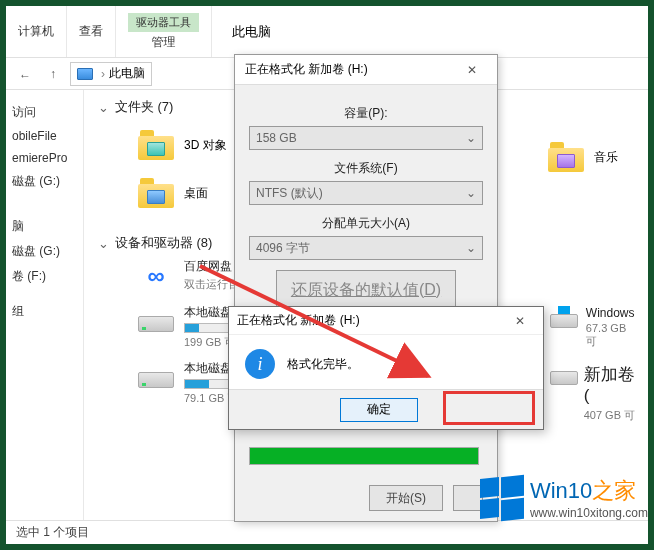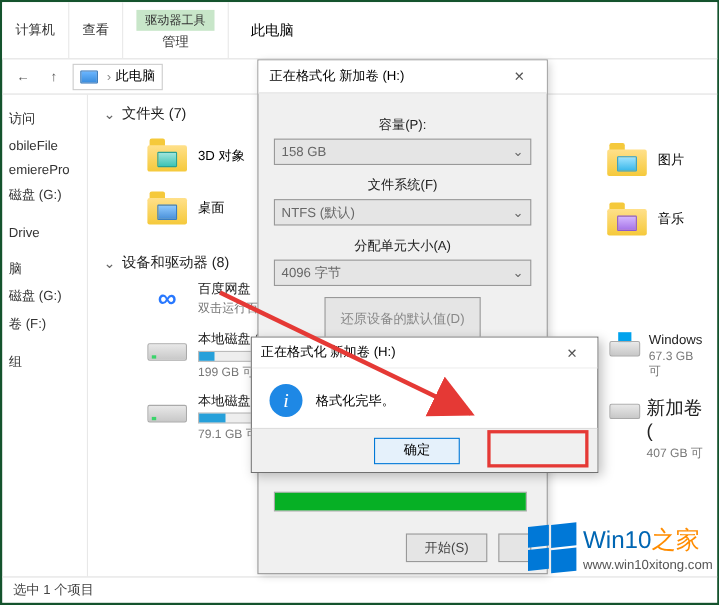--- a/index.html
+++ b/index.html
@@ -1,18 +1,18 @@
 <!DOCTYPE html>
 <html><head>
 <meta charset="utf-8">
 <style>
 * { margin: 0; padding: 0; box-sizing: border-box; font-family: "Microsoft YaHei", "Segoe UI", sans-serif; }
 body { width: 654px; height: 550px; background: #f0f0f0; position: relative; overflow: hidden; font-size: 12px; }
 
-.window-main { position: absolute; top: 0; left: 0; right: 0; bottom: 0; background: #fff; border: 2px solid #14532d; }
+.window-main { position: absolute; top: 0; left: 0; right: 0; bottom: 0; background: #fff; border: 6px solid #14532d; }
 
 .ribbon { height: 52px; background: #fff; border-bottom: 1px solid #e0e0e0; display: flex; align-items: stretch; }
 .ribbon-group { display: flex; flex-direction: column; align-items: center; justify-content: center; padding: 0 12px; border-right: 1px solid #e8e8e8; font-size: 12px; color: #333; }
 .ribbon-tab { background: #c8e6c9; padding: 2px 8px; font-size: 11px; margin-bottom: 2px; }
 .ribbon-label { font-size: 12px; }
 .ribbon-title { padding: 0 20px; display: flex; align-items: center; font-size: 13px; }
 
 .addressbar { height: 32px; display: flex; align-items: center; padding: 4px 8px; border-bottom: 1px solid #e0e0e0; gap: 6px; }
 .nav-arrow { width: 22px; height: 22px; display: flex; align-items: center; justify-content: center; color: #555; border-radius: 2px; }
 .path-box { flex: 0 0 auto; display: flex; align-items: center; border: 1px solid #ccc; height: 24px; padding: 0 6px; }
@@ -58,21 +58,21 @@
 
 .statusbar { position: absolute; bottom: 0; left: 0; right: 0; height: 24px; border-top: 1px solid #e0e0e0; display: flex; align-items: center; padding: 0 10px; font-size: 12px; color: #444; }
 
 
 .dlg-format { position: absolute; left: 234px; top: 54px; width: 264px; height: 468px; background: #f0f0f0; border: 1px solid #999; box-shadow: 2px 2px 8px rgba(0,0,0,.2); }
 .dlg-title { height: 30px; display: flex; align-items: center; padding: 0 10px; font-size: 12px; background: #fff; border-bottom: 1px solid #ddd; }
 .dlg-close { margin-left: auto; width: 30px; text-align: center; color: #555; }
 .dlg-body { padding: 10px 14px; text-align: center; }
 .fld-label { font-size: 12px; margin: 10px 0 4px; color: #222; }
 .fld-select { width: 100%; height: 24px; border: 1px solid #999; background: #e5e5e5; color: #666; padding: 0 6px; display: flex; align-items: center; justify-content: space-between; font-size: 12px; }
-.fld-btn { height: 40px; border: 1px solid #999; background: #e5e5e5; color: #888; padding: 0 14px; display: inline-flex; align-items: center; font-size: 12px; margin-top: 10px; }
+.fld-btn { height: 40px; border: 1px solid #999; background: #e5e5e5; color: #888; padding: 0 14px; display: inline-flex; align-items: center; font-size: 16px; margin-top: 10px; text-decoration: underline; }
 .progress { width: 230px; height: 18px; border: 1px solid #aaa; background: #fff; margin-top: 6px; position: relative; }
 .progress-fill { height: 100%; background: #06b025; width: 100%; }
 .dlg-footer { position: absolute; bottom: 10px; right: 14px; display: flex; gap: 10px; }
 .dlg-footer .btn { height: 26px; min-width: 74px; border: 1px solid #999; background: #e5e5e5; display: inline-flex; align-items: center; justify-content: center; font-size: 12px; color: #444; }
 
 
 .msgbox { position: absolute; left: 228px; top: 306px; width: 316px; height: 124px; background: #fff; border: 1px solid #707070; box-shadow: 3px 3px 10px rgba(0,0,0,.25); }
 .msg-title { height: 28px; background: #fff; display: flex; align-items: center; padding: 0 8px; font-size: 12px; border-bottom: 1px solid #eee; }
 .msg-body { display: flex; align-items: center; padding: 14px 16px; gap: 12px; }
 .info-icon { width: 30px; height: 30px; border-radius: 50%; background: #1e88e5; color: #fff; display: flex; align-items: center; justify-content: center; font-size: 18px; font-style: italic; font-family: Georgia,serif; }
@@ -125,21 +125,20 @@
     </div>
   </div>
 
   <div class="content">
     <div class="sidebar">
       <div class="sidebar-item">访问</div>
       <div class="sidebar-item">obileFile</div>
       <div class="sidebar-item">emierePro</div>
       <div class="sidebar-item">磁盘 (G:)</div>
       <div style="height:10px"></div>
-      <div class="sidebar-item">Drive</div>
       <div style="height:10px"></div>
       <div class="sidebar-item">脑</div>
       <div class="sidebar-item">磁盘 (G:)</div>
       <div class="sidebar-item">卷 (F:)</div>
       <div style="height:10px"></div>
       <div class="sidebar-item">组</div>
     </div>
 
     <div class="main">
       <div class="section-header">
@@ -210,28 +209,20 @@
                 <div class="drive-fill" style="width:20%"></div>
               </div>
             <div class="drive-sub">79.1 GB 可用</div>
           </div>
         </div>
       </div>
     </div>
   </div>
 
   <div style="position:absolute; right:10px; top:120px; width:90px">
-    <div class="folder-item" style="width:90px">
-      <div class="folder-icon">
-          <div class="folder-tab"></div>
-          <div class="folder-back"></div>
-          <div class="folder-inner cyan"></div>
-        </div>
-      <span>图片</span>
-    </div>
     <div style="height:8px"></div>
     <div class="folder-item" style="width:90px">
       <div class="folder-icon">
           <div class="folder-tab"></div>
           <div class="folder-back"></div>
           <div class="folder-inner purple"></div>
         </div>
       <span>音乐</span>
     </div>
   </div>

